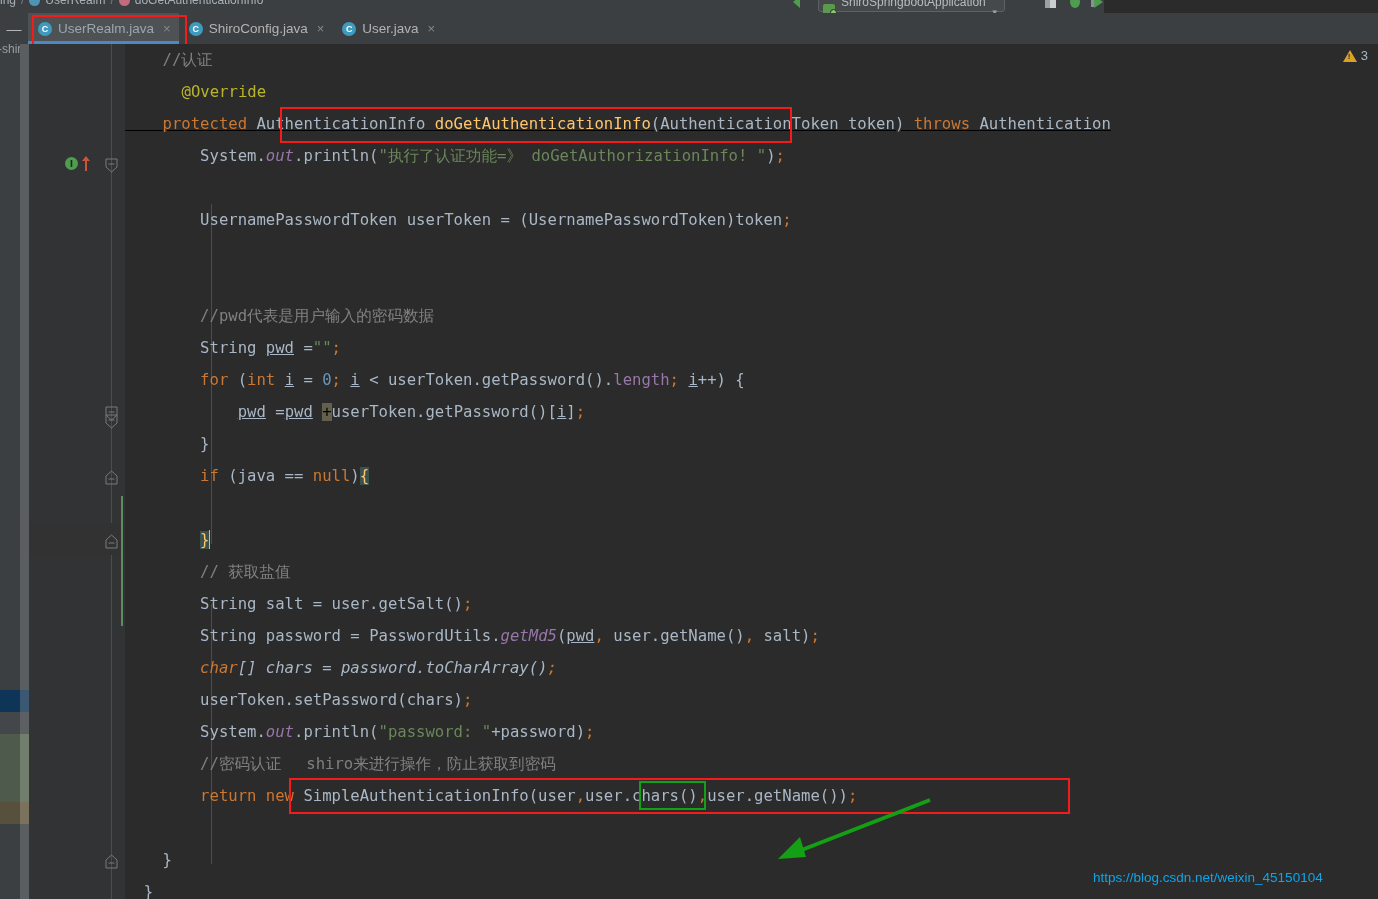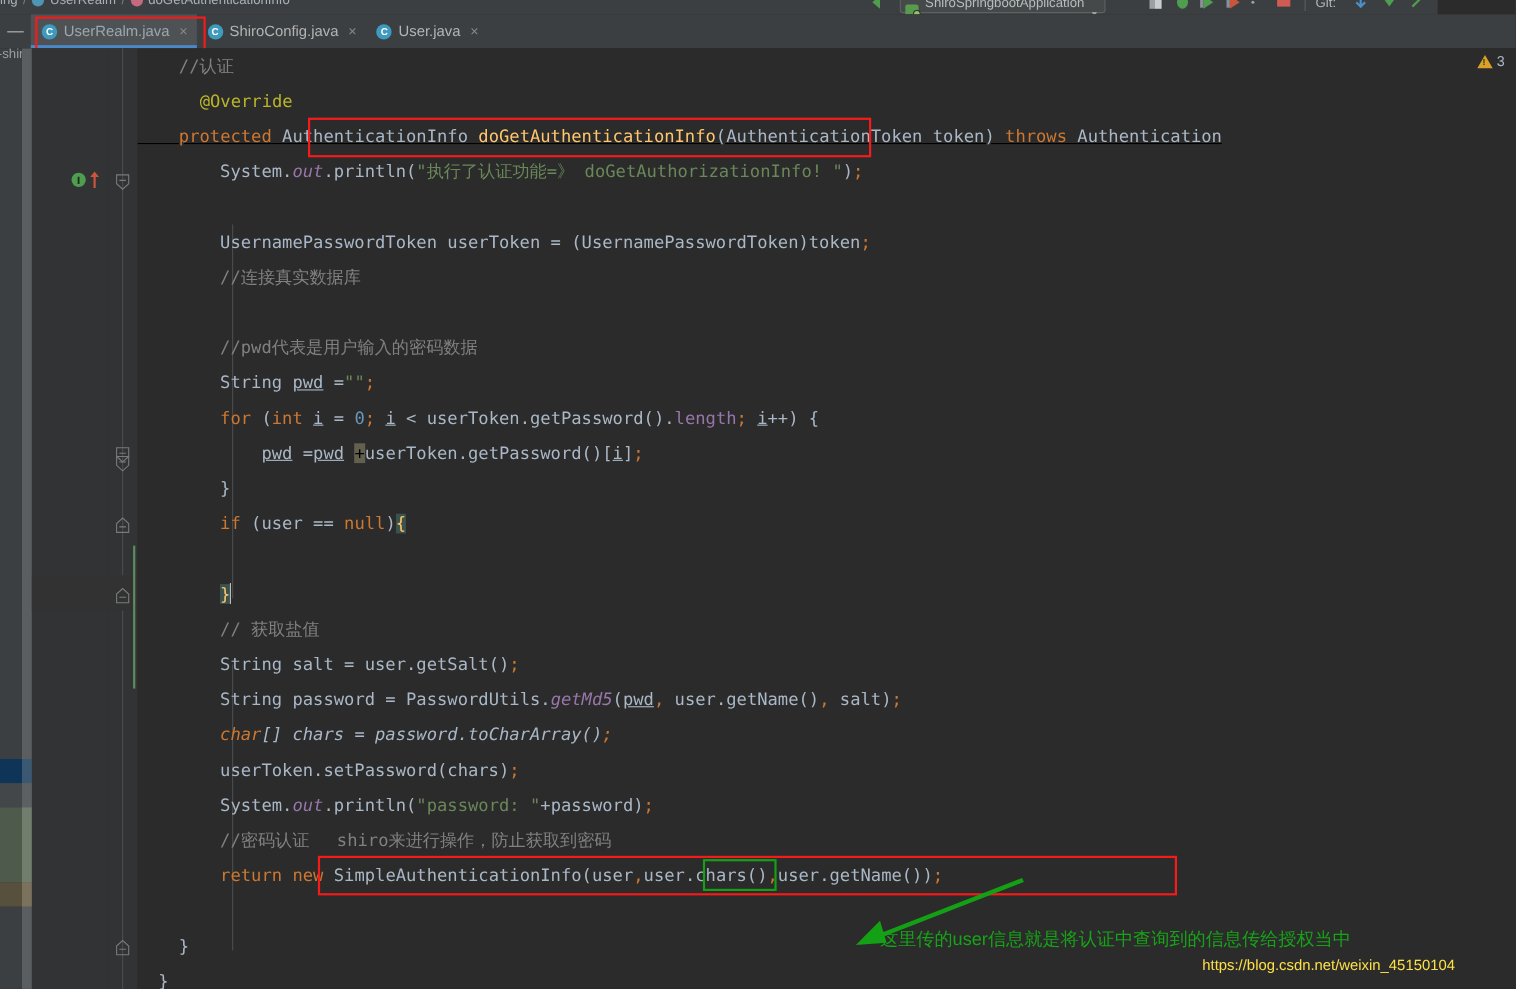--- a/index.html
+++ b/index.html
@@ -12,21 +12,21 @@
   }
   #app {
     position: relative;
     width: 1378px; height: 899px;
     background: #2b2b2b;
     overflow: hidden;
   }
 
   
   .breadcrumb-strip {
-    position: absolute; left: 0; top: 0; width: 1307px; height: 13px;
+    position: absolute; left: 0; top: 0; width: 1104px; height: 13px;
     background: #3c3f41;
     overflow: hidden;
   }
   .breadcrumb {
     position: absolute; left: 0; top: -7px;
     display: flex; align-items: center; gap: 5px;
     font-size: 12px; color: #a8b0b8; white-space: nowrap;
   }
   .bc-dot { width: 11px; height: 11px; border-radius: 50%; display:inline-block; }
   .bc-dot.blue { background: #4e94b5; }
@@ -183,21 +183,21 @@
     border-right: 7px solid transparent; border-bottom: 12px solid #d9a126; position: relative;}
   .warn-tri::after{content:"!"; position:absolute; left:-2px; top:2px; font-size:8px; color:#2b2b2b; font-weight:bold;}
 
   
   .green-box { position: absolute; border: 2px solid #14a014; pointer-events:none; }
   .green-text {
     position: absolute; color: #17a317; font-size: 16.5px;
     font-family: "Liberation Sans", sans-serif; white-space: nowrap;
   }
   .watermark {
-    position: absolute; color: #fde047; font-size: 13.5px;
+    position: absolute; color: #0ea5e9; font-size: 13.5px;
     font-family: "Liberation Sans", sans-serif; white-space: nowrap;
   }
   svg { display: block; }
 </style>
 </head>
 <body>
 
 <div id="app">
 
   <div class="breadcrumb-strip">
@@ -434,34 +434,33 @@
       <div class="cline" style="top:32px;">    <span class="ann">@Override</span></div>
 
       <div class="cline" style="top:64px;text-decoration:underline;">    <span class="kw">protected</span> <span class="typ">AuthenticationInfo</span> <span class="mth">doGetAuthenticationInfo</span><span class="pln">(</span><span class="typ">AuthenticationToken</span> <span class="pln">token)</span> <span class="kw">throws</span> <span class="typ">Authentication</span></div>
 
       <div class="cline" style="top:96px;">        <span class="typ">System</span><span class="pln">.</span><span class="stat">out</span><span class="pln">.println(</span><span class="str">"执行了认证功能=》 doGetAuthorizationInfo! "</span><span class="pln">)</span><span class="sem">;</span></div>
 
       <div class="cline" style="top:128px;"></div>
 
       <div class="cline" style="top:160px;">        <span class="typ">UsernamePasswordToken</span> <span class="pln">userToken = (</span><span class="typ">UsernamePasswordToken</span><span class="pln">)token</span><span class="sem">;</span></div>
 
-      <div class="cline" style="top:192px;">        <span class="cmt">//连接真实数据库</span></div>
 
 
       <div class="cline" style="top:256px;">        <span class="cmt">//pwd代表是用户输入的密码数据</span></div>
 
       <div class="cline" style="top:288px;">        <span class="typ">String</span> <span class="loc">pwd</span> <span class="pln">=</span><span class="str">""</span><span class="sem">;</span></div>
 
       <div class="cline" style="top:320px;">        <span class="kw">for</span> <span class="pln">(</span><span class="kw">int</span> <span class="loc">i</span> <span class="pln">= </span><span class="num">0</span><span class="sem">;</span> <span class="loc">i</span> <span class="pln">&lt; userToken.getPassword().</span><span class="fld">length</span><span class="sem">;</span> <span class="loc">i</span><span class="pln">++) {</span></div>
 
       <div class="cline" style="top:352px;">            <span class="loc">pwd</span> <span class="pln">=</span><span class="loc">pwd</span> <span class="tok-hl">+</span><span class="pln">userToken.getPassword()[</span><span class="loc">i</span><span class="pln">]</span><span class="sem">;</span></div>
 
       <div class="cline" style="top:384px;">        <span class="pln">}</span></div>
 
-      <div class="cline" style="top:416px;">        <span class="kw">if</span> <span class="pln">(user == </span><span class="kw">null</span><span class="pln">)</span><span class="brc-hl">{</span></div>
+      <div class="cline" style="top:416px;">        <span class="kw">if</span> <span class="pln">(java == </span><span class="kw">null</span><span class="pln">)</span><span class="brc-hl">{</span></div>
 
 
       <div class="cline" style="top:480px;">        <span class="brc-hl">}</span><span class="caret-bar"></span></div>
 
       <div class="cline" style="top:512px;">        <span class="cmt">// 获取盐值</span></div>
 
       <div class="cline" style="top:544px;">        <span class="typ">String</span> <span class="pln">salt = user.getSalt()</span><span class="sem">;</span></div>
 
       <div class="cline" style="top:576px;">        <span class="typ">String</span> <span class="pln">password = </span><span class="typ">PasswordUtils</span><span class="pln">.</span><span class="stat">getMd5</span><span class="pln">(</span><span class="loc">pwd</span><span class="sem">,</span> <span class="pln">user.getName()</span><span class="sem">,</span> <span class="pln">salt)</span><span class="sem">;</span></div>
 
@@ -492,17 +491,16 @@
 
   <div class="anno-box" style="left:289px; top:778px; width:781px; height:36px;"></div>
 
   <div class="green-box" style="left:639px; top:781px; width:67px; height:29px;"></div>
 
   <svg style="position:absolute; left:770px; top:795px; width:170px; height:70px;">
     <line x1="160" y1="5" x2="24" y2="58" stroke="#14a014" stroke-width="4"></line>
     <path d="M8 64 L30 42 L36 62 Z" fill="#14a014"></path>
   </svg>
 
-  <div class="green-text" style="left:800px; top:843px;">这里传的user信息就是将认证中查询到的信息传给授权当中</div>
 
   <div class="watermark" style="left:1093px; top:870px;">https://blog.csdn.net/weixin_45150104</div>
 
 </div>
 
 </body></html>

